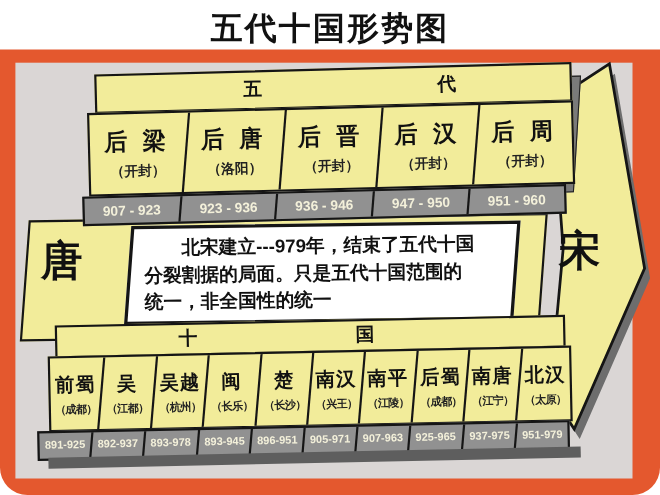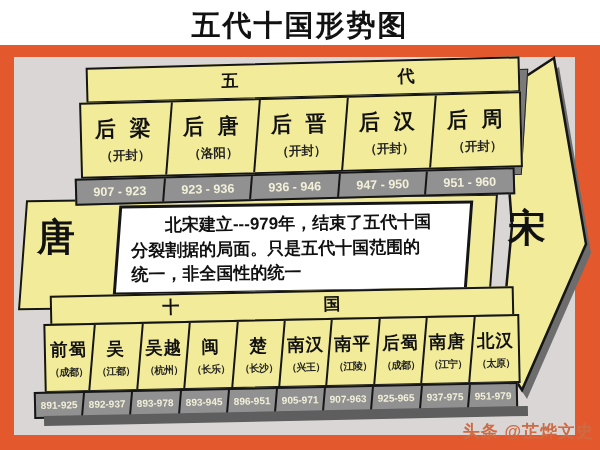--- a/index.html
+++ b/index.html
@@ -1,17 +1,17 @@
 <!DOCTYPE html>
 <html style="--frame: #e4582e; --panel: #dad6d5; --yellow: #f2ec9a; --gray-band: #919191; --shadow: #6d6d6d; --ink: #151515; --watermark: #cd6b44;"><head>
 <meta charset="utf-8">
 <style>
   html,body{margin:0;padding:0;background:#fff;}
   .page{position:relative;width:600px;height:450px;margin:0 auto;overflow:hidden;
-        font-family:"Liberation Sans","DejaVu Sans",sans-serif;background:#fff;}
+        font-family:"Liberation Sans","DejaVu Sans",sans-serif;background:#fff;border-radius:25px;}
   .title{position:absolute;top:6px;left:0;width:100%;text-align:center;
          font-size:29px;font-weight:bold;color:#111;letter-spacing:2px;}
   .frame{position:absolute;left:0;top:45px;width:600px;height:405px;background:var(--frame,#e4582e);}
   .panel{position:absolute;left:14px;top:12px;width:561px;height:378px;background:var(--panel,#dad6d5);}
   .stage{position:absolute;left:0;top:0;width:600px;height:450px;}
 
   
   .arrow-svg{position:absolute;left:492px;top:56px;width:104px;height:352px;}
 
   
@@ -286,16 +286,15 @@
   </div>
         <div class="cell">
     <div class="cell-inner">
       <div class="yr">951-979</div>
     </div>
   </div>
       </div>
 
     <div class="base-shadow"></div>
 
-    <div class="watermark">头条 @芷烨文史</div>
 
   </div>
 </div>
 
 </body></html>

